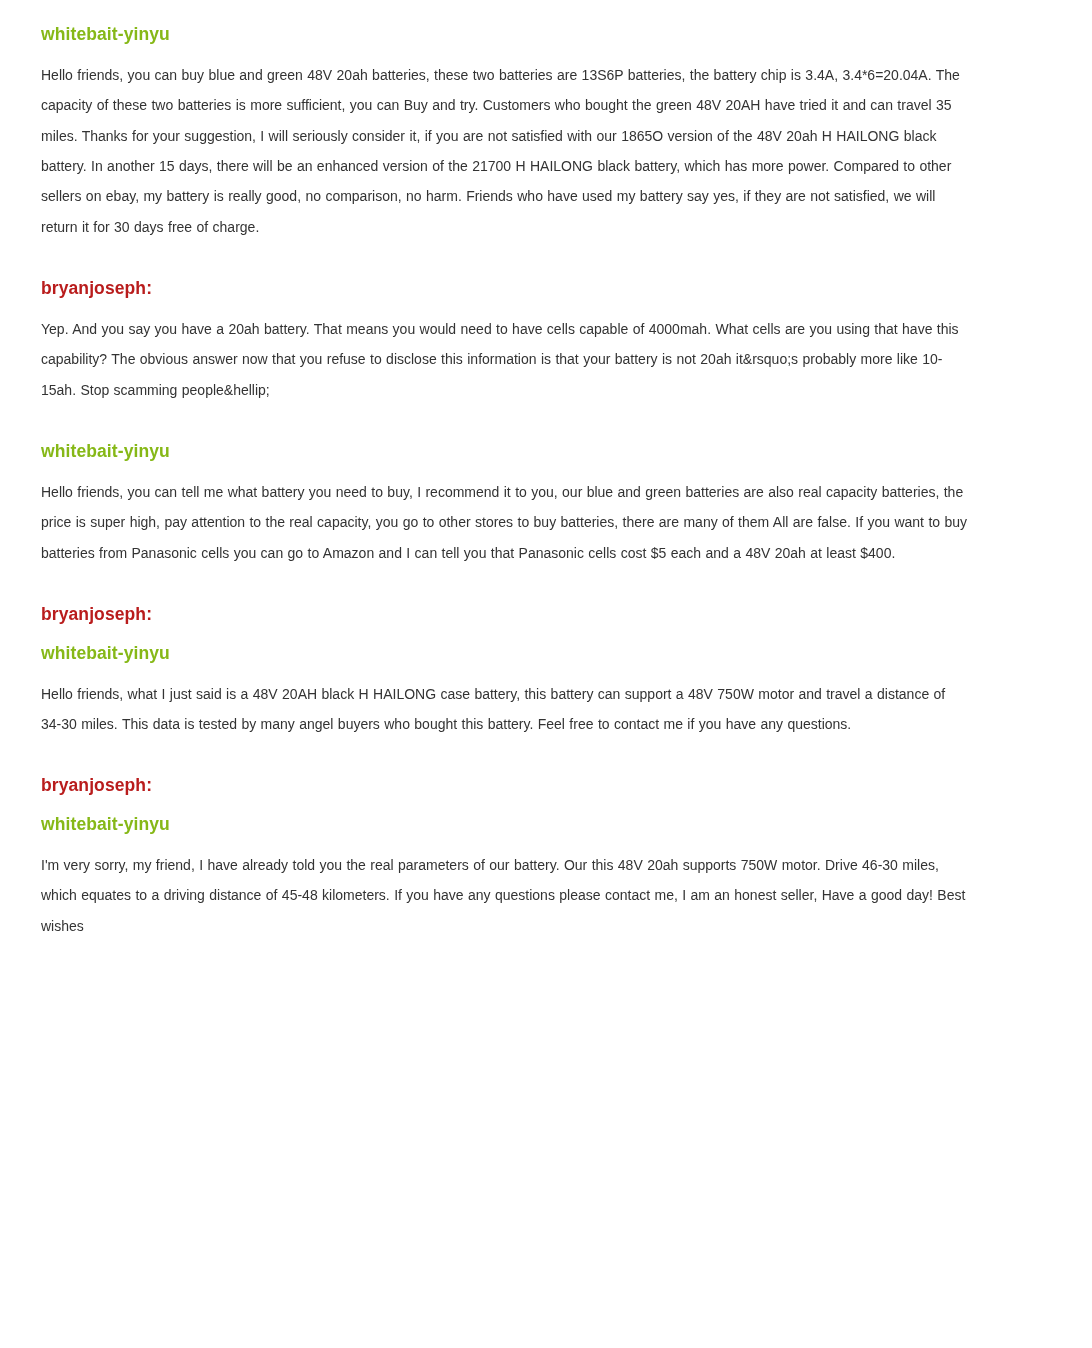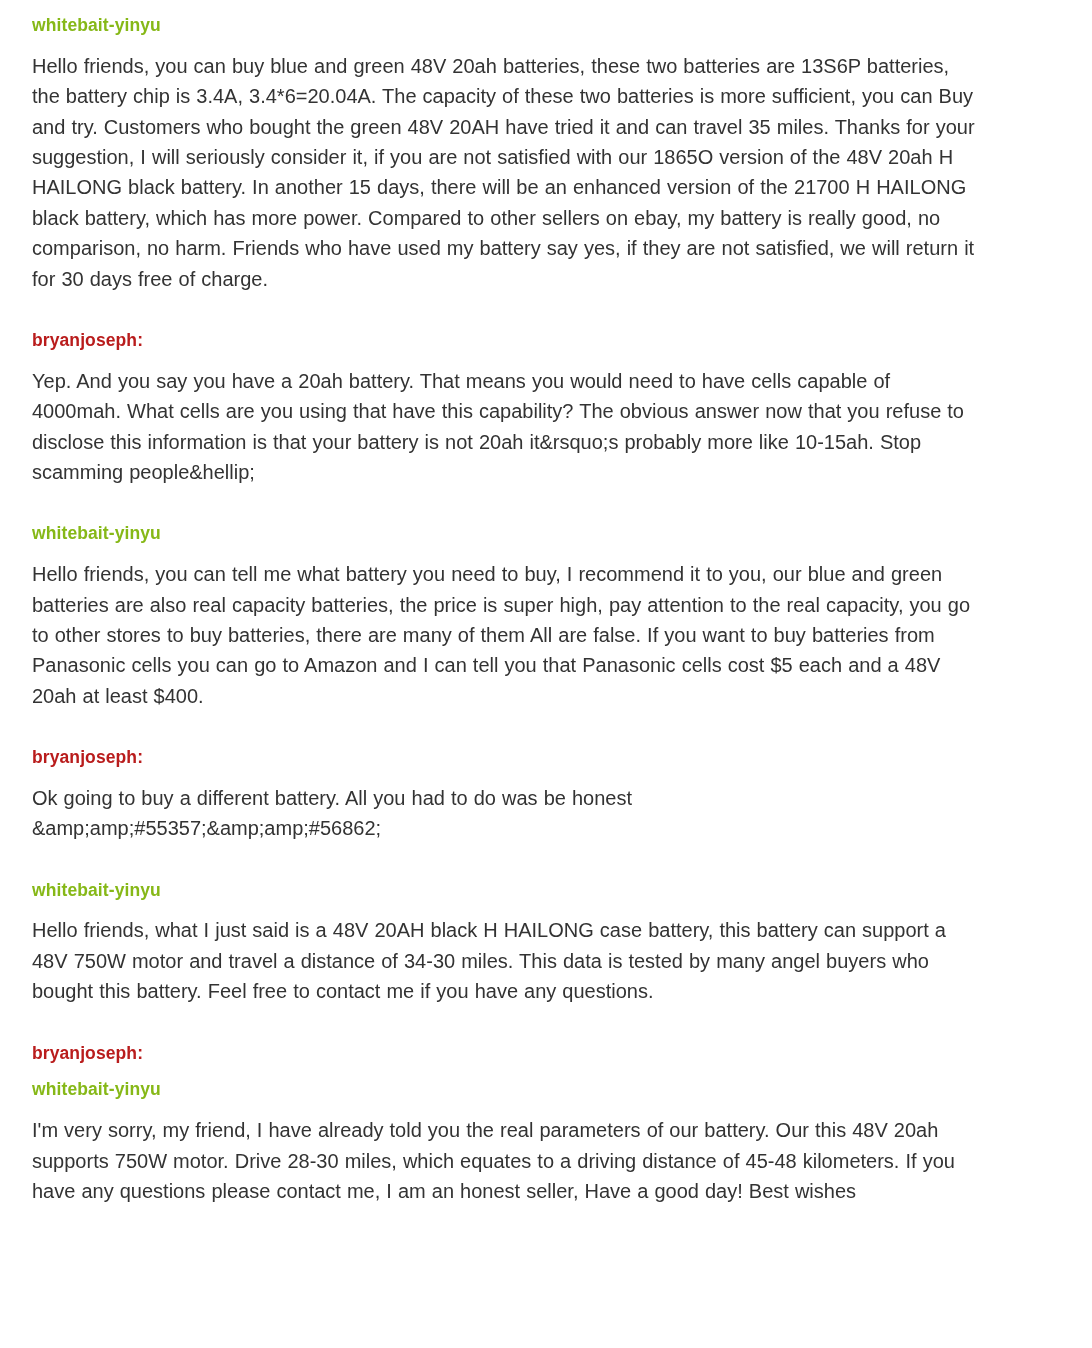--- a/index.html
+++ b/index.html
@@ -9,33 +9,33 @@
     background: #ffffff;
     font-family: "Liberation Sans", sans-serif;
     color: #333333;
   }
   .page {
     width: 960px;
     padding: 7px 0 20px 25px;
     background: #ffffff;
   }
   .comment {
-    margin: 7px;
+    margin: 16px;
   }
   .comment .author {
     font-size: 17.5px;
     font-weight: 700;
     line-height: 1.3;
     margin: 0 0 14px 0;
     letter-spacing: 0.1px;
   }
   .comment .author.seller { color: #86b817; }
   .comment .author.buyer  { color: #b91c1c; }
   .comment p.body {
-    font-size: 20px;
+    font-size: 14px;
     line-height: 30.4px;
     margin: 0 0 35px 0;
     color: #333333;
     word-spacing: 0.5px;
   }
 </style>
 </head>
 <body>
 
 <div class="page">
@@ -50,30 +50,29 @@
     <p class="body">Yep. And you say you have a 20ah battery. That means you would need to have cells capable of 4000mah. What cells are you using that have this capability? The obvious answer now that you refuse to disclose this information is that your battery is not 20ah it&amp;rsquo;s probably more like 10-15ah. Stop scamming people&amp;hellip;</p>
   </section>
 
   <section class="comment">
     <h3 class="author seller">whitebait-yinyu</h3>
     <p class="body">Hello friends, you can tell me what battery you need to buy, I recommend it to you, our blue and green batteries are also real capacity batteries, the price is super high, pay attention to the real capacity, you go to other stores to buy batteries, there are many of them All are false. If you want to buy batteries from Panasonic cells you can go to Amazon and I can tell you that Panasonic cells cost $5 each and a 48V 20ah at least $400.</p>
   </section>
 
   <section class="comment">
     <h3 class="author buyer">bryanjoseph:</h3>
-    <p class="body">Ok going to buy a different battery. All you had to do was be honest &amp;amp;amp;#55357;&amp;amp;amp;#56862;</p>
   </section>
 
   <section class="comment">
     <h3 class="author seller">whitebait-yinyu</h3>
     <p class="body">Hello friends, what I just said is a 48V 20AH black H HAILONG case battery, this battery can support a 48V 750W motor and travel a distance of 34-30 miles. This data is tested by many angel buyers who bought this battery. Feel free to contact me if you have any questions.</p>
   </section>
 
   <section class="comment">
     <h3 class="author buyer">bryanjoseph:</h3>
   </section>
 
   <section class="comment">
     <h3 class="author seller">whitebait-yinyu</h3>
-    <p class="body">I'm very sorry, my friend, I have already told you the real parameters of our battery. Our this 48V 20ah supports 750W motor. Drive 28-30 miles, which equates to a driving distance of 45-48 kilometers. If you have any questions please contact me, I am an honest seller, Have a good day! Best wishes</p>
+    <p class="body">I'm very sorry, my friend, I have already told you the real parameters of our battery. Our this 48V 20ah supports 750W motor. Drive 46-30 miles, which equates to a driving distance of 45-48 kilometers. If you have any questions please contact me, I am an honest seller, Have a good day! Best wishes</p>
   </section>
 
 </div>
 
 </body></html>

